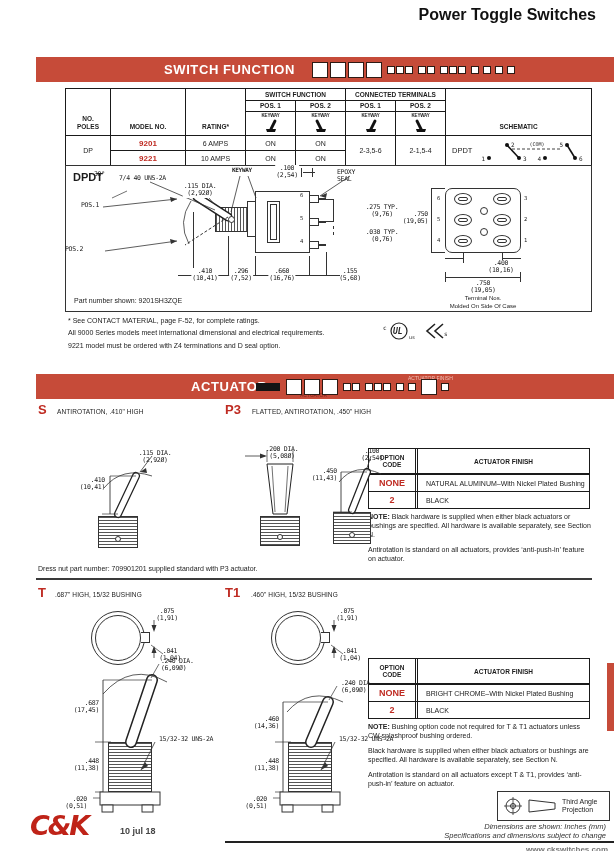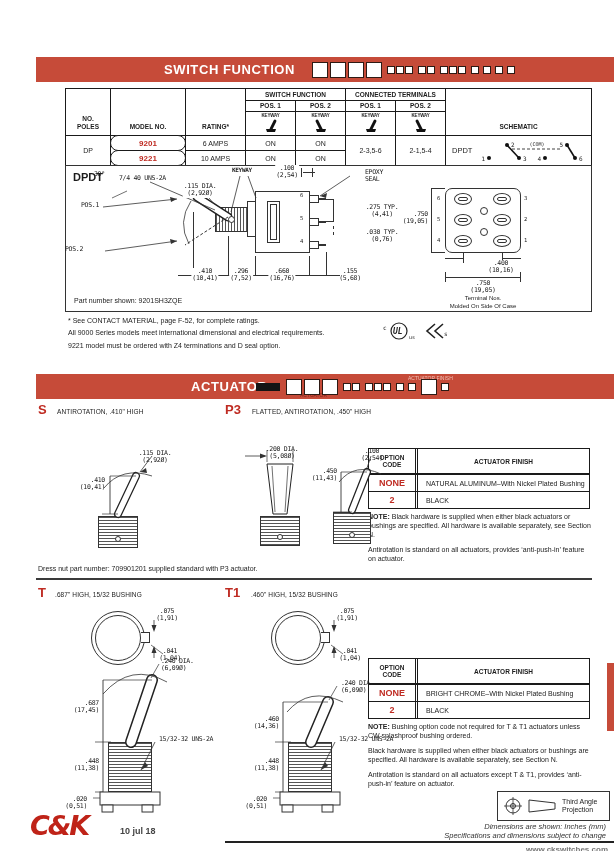--- a/index.html
+++ b/index.html
@@ -18,21 +18,21 @@
   .blk{width:24px;height:8px;background:#141414;margin-right:6px;}
   .gap5{margin-right:5px;}.gap4{margin-right:4px;}
   .tagtop{position:absolute;font-size:5px;color:#efc0b5;top:1px;}
   .tagbot{position:absolute;font-size:5px;color:#7d2418;bottom:1px;}
   
   .cell{position:absolute;border:1px solid #1a1a1a;background:#fff;box-sizing:border-box;
         display:flex;align-items:center;justify-content:center;font-size:7px;text-align:center;}
   .hc{font-weight:bold;font-size:6.5px;line-height:1.15;}
   .bot{align-items:flex-end;padding-bottom:5px;}
   .red{color:#bf2b22;}
-  .modelc{font-weight:bold;font-size:8px;color:#bf2b22;border-radius:8px;}
+  .modelc{font-weight:bold;font-size:8px;color:#bf2b22;}
   
   .kwcell{flex-direction:column;justify-content:flex-start;padding-top:1px;}
   .kwt{font-size:4.5px;font-weight:bold;letter-spacing:-.2px;}
   
   .dim{position:absolute;display:flex;flex-direction:column;align-items:center;
        font-family:"DejaVu Sans Mono",monospace;font-size:6.5px;line-height:1.14;
        letter-spacing:-.3px;color:#222;white-space:nowrap;background:#fff;
        transform:translateX(-50%);padding:0 1px;z-index:5;text-align:center;}
   .dim.dl{transform:none;align-items:flex-start;text-align:left;}
   .dim.dr{transform:translateX(-100%);align-items:flex-end;text-align:right;}
@@ -74,20 +74,21 @@
   .logo{position:absolute;left:30px;top:810px;font-family:"DejaVu Sans",sans-serif;
         font-weight:bold;font-style:italic;font-size:27px;color:#bf2318;letter-spacing:-2px;}
   .sidetab{position:absolute;left:607px;top:663px;width:7px;height:68px;background:#c64b39;}
 </style>
 </head>
 <body>
 
 <div class="page">
 
   <div class="hdr">
+    <div>Power Toggle Switches</div>
   </div>
 
   <div class="banner" style="top:57px">
     <span class="bt" style="left:128px">SWITCH FUNCTION</span>
     <div class="boxes" style="left:276px">
       <span class="bb"></span>
         <span class="bb"></span>
         <span class="bb"></span>
         <span class="bb gap5"></span>
       <span class="sb"></span>
@@ -292,27 +293,27 @@
       <span>POS.2</span>
     </div>
   <div class="dim" style="left:200px;top:183px">
       <span>.115 DIA.</span>
       <span>(2,92Ø)</span>
     </div>
   <div class="dim" style="left:287px;top:165px">
       <span>.100</span>
       <span>(2,54)</span>
     </div>
-  <div class="dim nb dl" style="left:364px;top:169px">
+  <div class="dim nb dl" style="left:336px;top:169px">
       <span>EPOXY</span>
       <span>SEAL</span>
     </div>
   <div class="dim" style="left:382px;top:204px">
       <span>.275 TYP.</span>
-      <span>(4,41)</span>
+      <span>(9,76)</span>
     </div>
   <div class="dim" style="left:382px;top:229px">
       <span>.030 TYP.</span>
       <span>(0,76)</span>
     </div>
   <div class="dim" style="left:205px;top:268px">
       <span>.410</span>
       <span>(10,41)</span>
     </div>
   <div class="dim" style="left:241px;top:268px">

